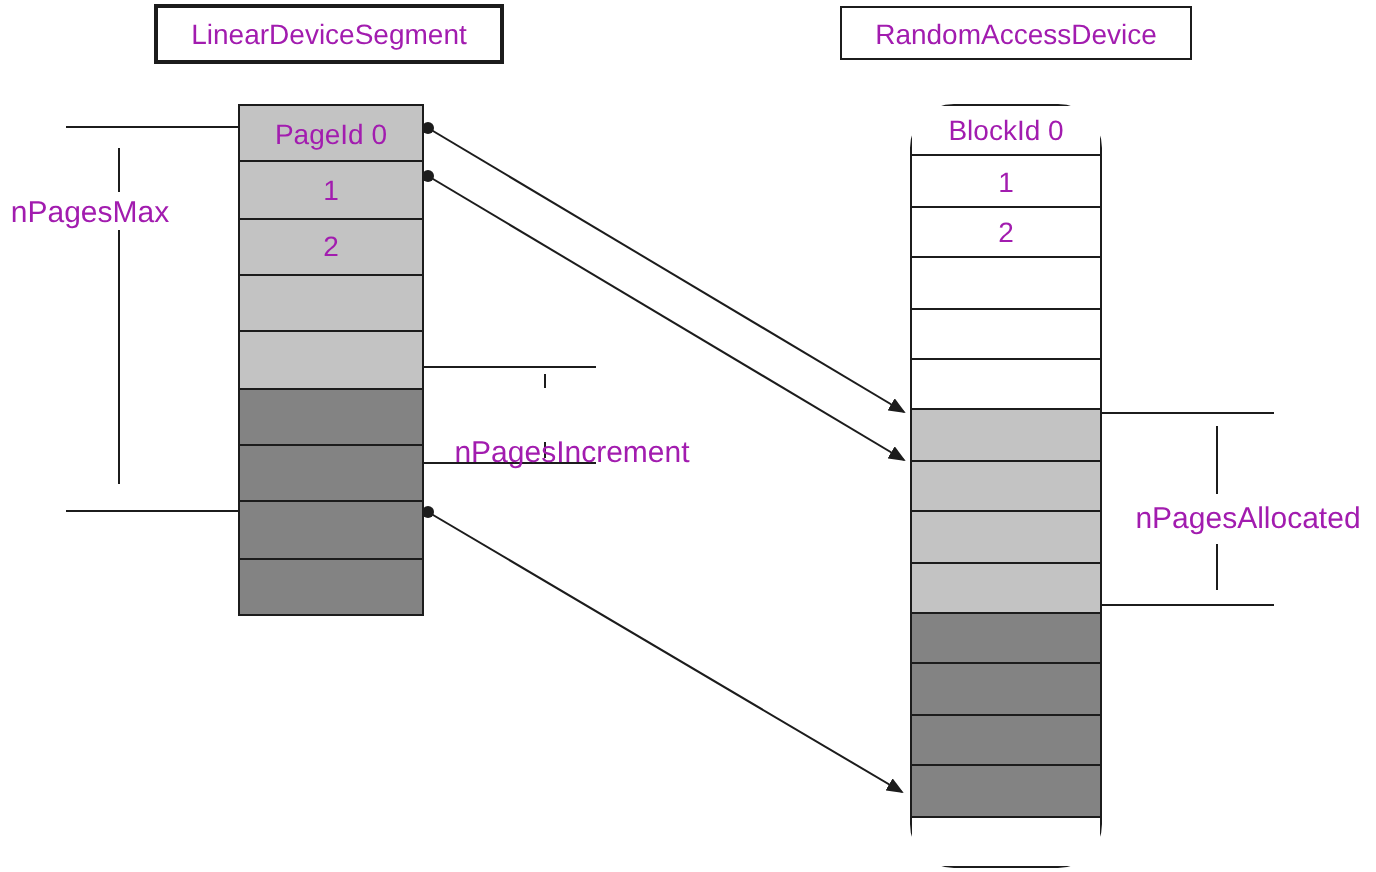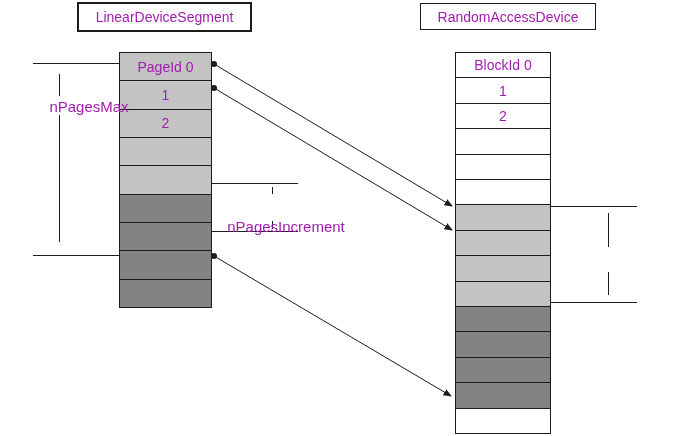--- a/index.html
+++ b/index.html
@@ -11,31 +11,31 @@
     position:absolute;background:#fff;display:flex;align-items:center;justify-content:center;
     font-size:14px;box-sizing:border-box;white-space:nowrap;
   }
   .titlebox.left{left:77px;top:2px;width:175px;height:30px;border:2px solid #1c1c1c;}
   .titlebox.right{left:420px;top:3px;width:176px;height:27px;border:1px solid #1c1c1c;}
   .stack{
     position:absolute;box-sizing:border-box;border:1px solid #1c1c1c;
     display:flex;flex-direction:column;background:#fff;
   }
   .stack.left{left:119px;top:52px;width:93px;height:256px;}
-  .stack.right{left:455px;top:52px;width:96px;height:382px;}
+  .stack.right{left:455px;top:52px;width:96px;height:382px;border-radius:22px;}
   .cell{
     flex:1;display:flex;align-items:center;justify-content:center;
     font-size:14px;border-bottom:1px solid #1c1c1c;box-sizing:border-box;
     white-space:nowrap;overflow:hidden;
   }
   .cell:last-child{border-bottom:none;}
   .ann{
     position:absolute;font-size:15px;text-align:center;white-space:nowrap;
   }
-  .ann.max{left:0px;top:98px;width:90px;padding-left:44px;}
+  .ann.max{left:0px;top:98px;width:90px;}
   .ann.inc{left:221px;top:198px;width:130px;margin-top:20px;}
   .ann.alloc{left:560px;top:251px;width:128px;}
   svg.overlay{position:absolute;left:0;top:0;width:688px;height:436px;pointer-events:none;}
 </style>
 </head>
 <body>
 
 <div class="canvas">
 
   <svg class="overlay" viewBox="0 0 688 436" xmlns="http://www.w3.org/2000/svg">
@@ -109,14 +109,15 @@
       <div class="cell" style="background: rgb(195, 195, 195);"></div>
       <div class="cell" style="background: rgb(131, 131, 131);"></div>
       <div class="cell" style="background: rgb(131, 131, 131);"></div>
       <div class="cell" style="background: rgb(131, 131, 131);"></div>
       <div class="cell" style="background: rgb(131, 131, 131);"></div>
       <div class="cell" style="background: rgb(255, 255, 255);"></div>
     </div>
 
   <div class="ann max">nPagesMax</div>
   <div class="ann inc">nPagesIncrement</div>
+  <div class="ann alloc">nPagesAllocated</div>
 
 </div>
 
 </body></html>

